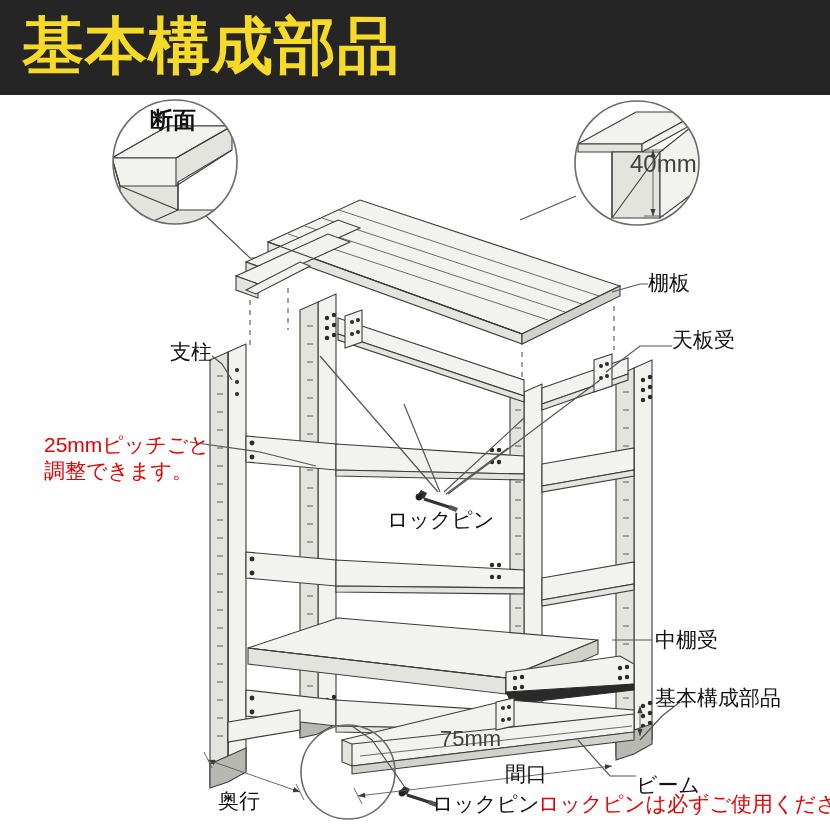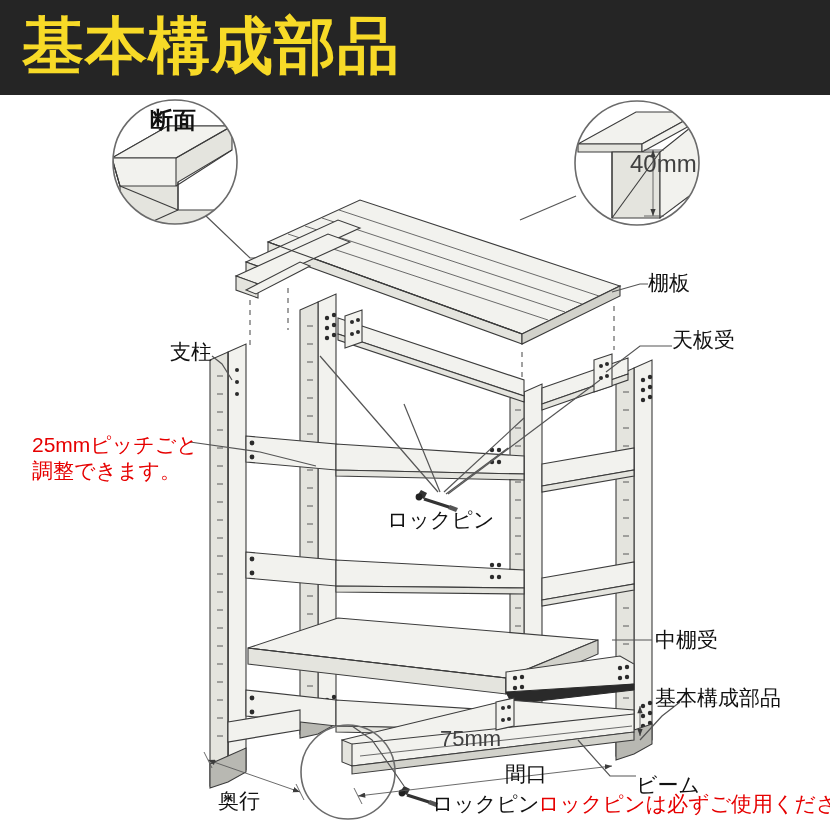--- a/index.html
+++ b/index.html
@@ -18,21 +18,21 @@
     font-size:62px;line-height:72px;font-weight:bold;
     color:#f7da27;letter-spacing:1px;white-space:nowrap;
   }
   
   .lbl{
     position:absolute;white-space:nowrap;color:#111;
     font-size:21px;line-height:24px;
   }
   .lbl.red{color:#e60000;}
   .lbl.dim{color:#404040;font-size:22px;}
-  .lbl.two{line-height:26px;}
+  .lbl.two{line-height:26px;margin-left:12px;}
   
   #art{position:absolute;left:0;top:0;width:830px;height:830px;}
 </style>
 </head>
 <body>
 
 <div id="root">
 
   <div class="header-bar"></div>
   <div class="header-title">基本構成部品</div>

